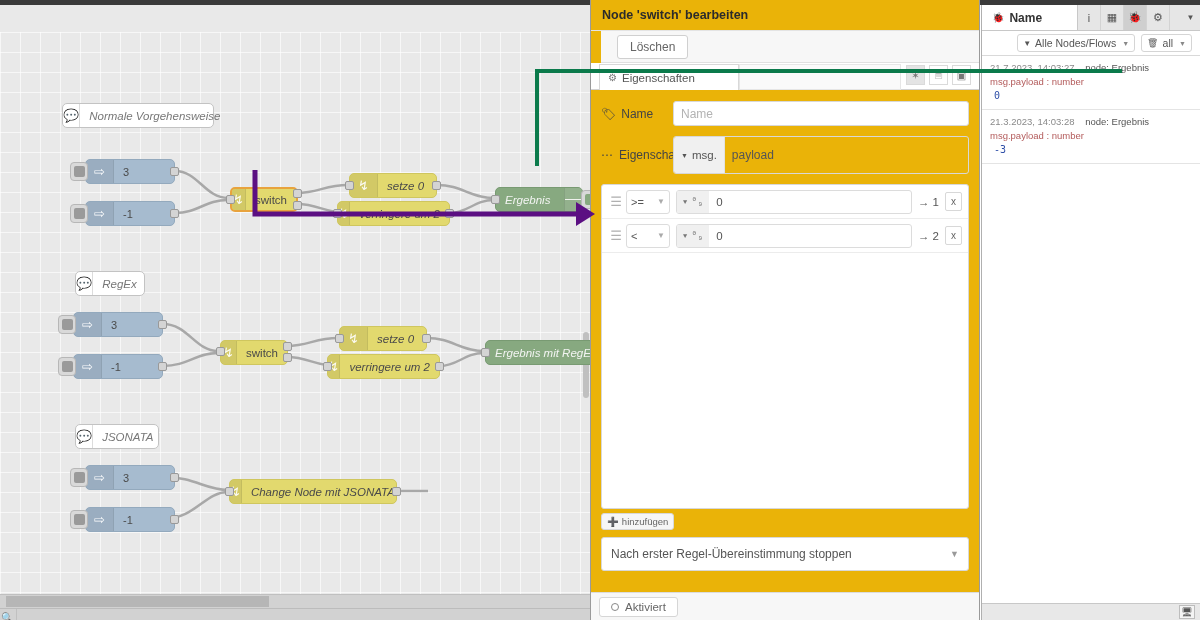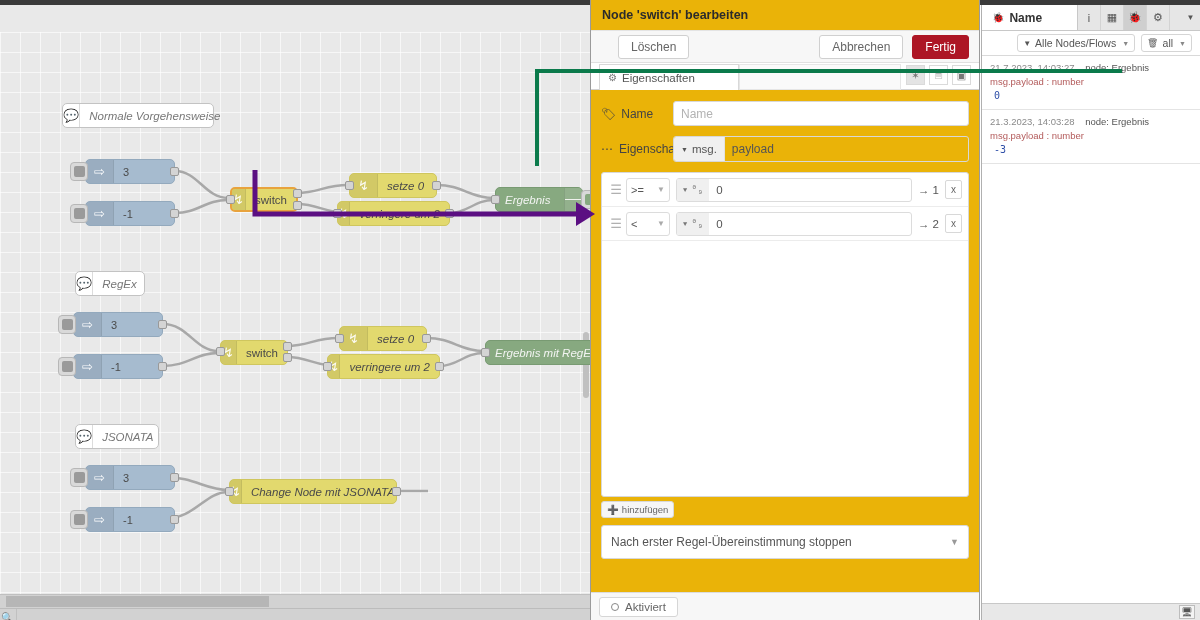--- a/index.html
+++ b/index.html
@@ -192,24 +192,25 @@
   .dlg-title {
     height: 31px;
     display: flex; align-items: center;
     padding-left: 11px;
     font-size: 12.5px; font-weight: bold; color: #2b2b2b;
     border-bottom: 1px solid #e4e4e4;
   }
   .dlg-actions {
     height: 32px;
     display: flex; align-items: center;
-    padding: 0 27px;
+    padding: 0 16px;
     background: #f7f7f7;
     border-bottom: 1px solid #e0e0e0;
     position: relative;
+    margin-left: 10px;
   }
   .btn {
     font-size: 12px;
     border-radius: 3px;
     padding: 4px 12px;
     cursor: pointer;
     background: #fff;
     border: 1px solid #d0d0d0;
     color: #666;
     line-height: 14px;
@@ -267,21 +268,21 @@
   }
   .fin {
     flex: 1; height: 25px;
     border: 1px solid #d8d8d8; border-radius: 3px;
     font-size: 12px; padding: 0 7px;
     color: #555; outline: none;
     font-family: "Liberation Sans", sans-serif;
   }
   .fin::placeholder { color: #b3b3b3; }
   .prop-box {
-    flex: 1; height: 26px;
+    flex: 1; height: 38px;
     border: 1px solid #d8d8d8; border-radius: 3px;
     display: flex; align-items: center;
     overflow: hidden;
   }
   .prop-type {
     height: 100%;
     background: #f0f0f0;
     display: flex; align-items: center; gap: 4px;
     padding: 0 7px;
     font-size: 11.5px; color: #555;
@@ -668,24 +669,20 @@
       <div class="status-search">🔍</div>
     </div>
   </div>
 
   <div class="dialog">
 
     <div class="dlg-title">Node 'switch' bearbeiten</div>
 
     <div class="dlg-actions">
       <button class="btn">Löschen</button>
-      <span class="right-group">
-        <button class="btn">Abbrechen</button>
-        <button class="btn btn-primary">Fertig</button>
-      </span>
     </div>
 
     <div class="dlg-tabs">
       <div class="dlg-tabs-strip"></div>
       <div class="dlg-tab">
         <span class="cog">⚙</span>
         <span>Eigenschaften</span>
       </div>
       <div class="tab-icon-btns">
         <div class="tab-icon-btn active">✶</div>

